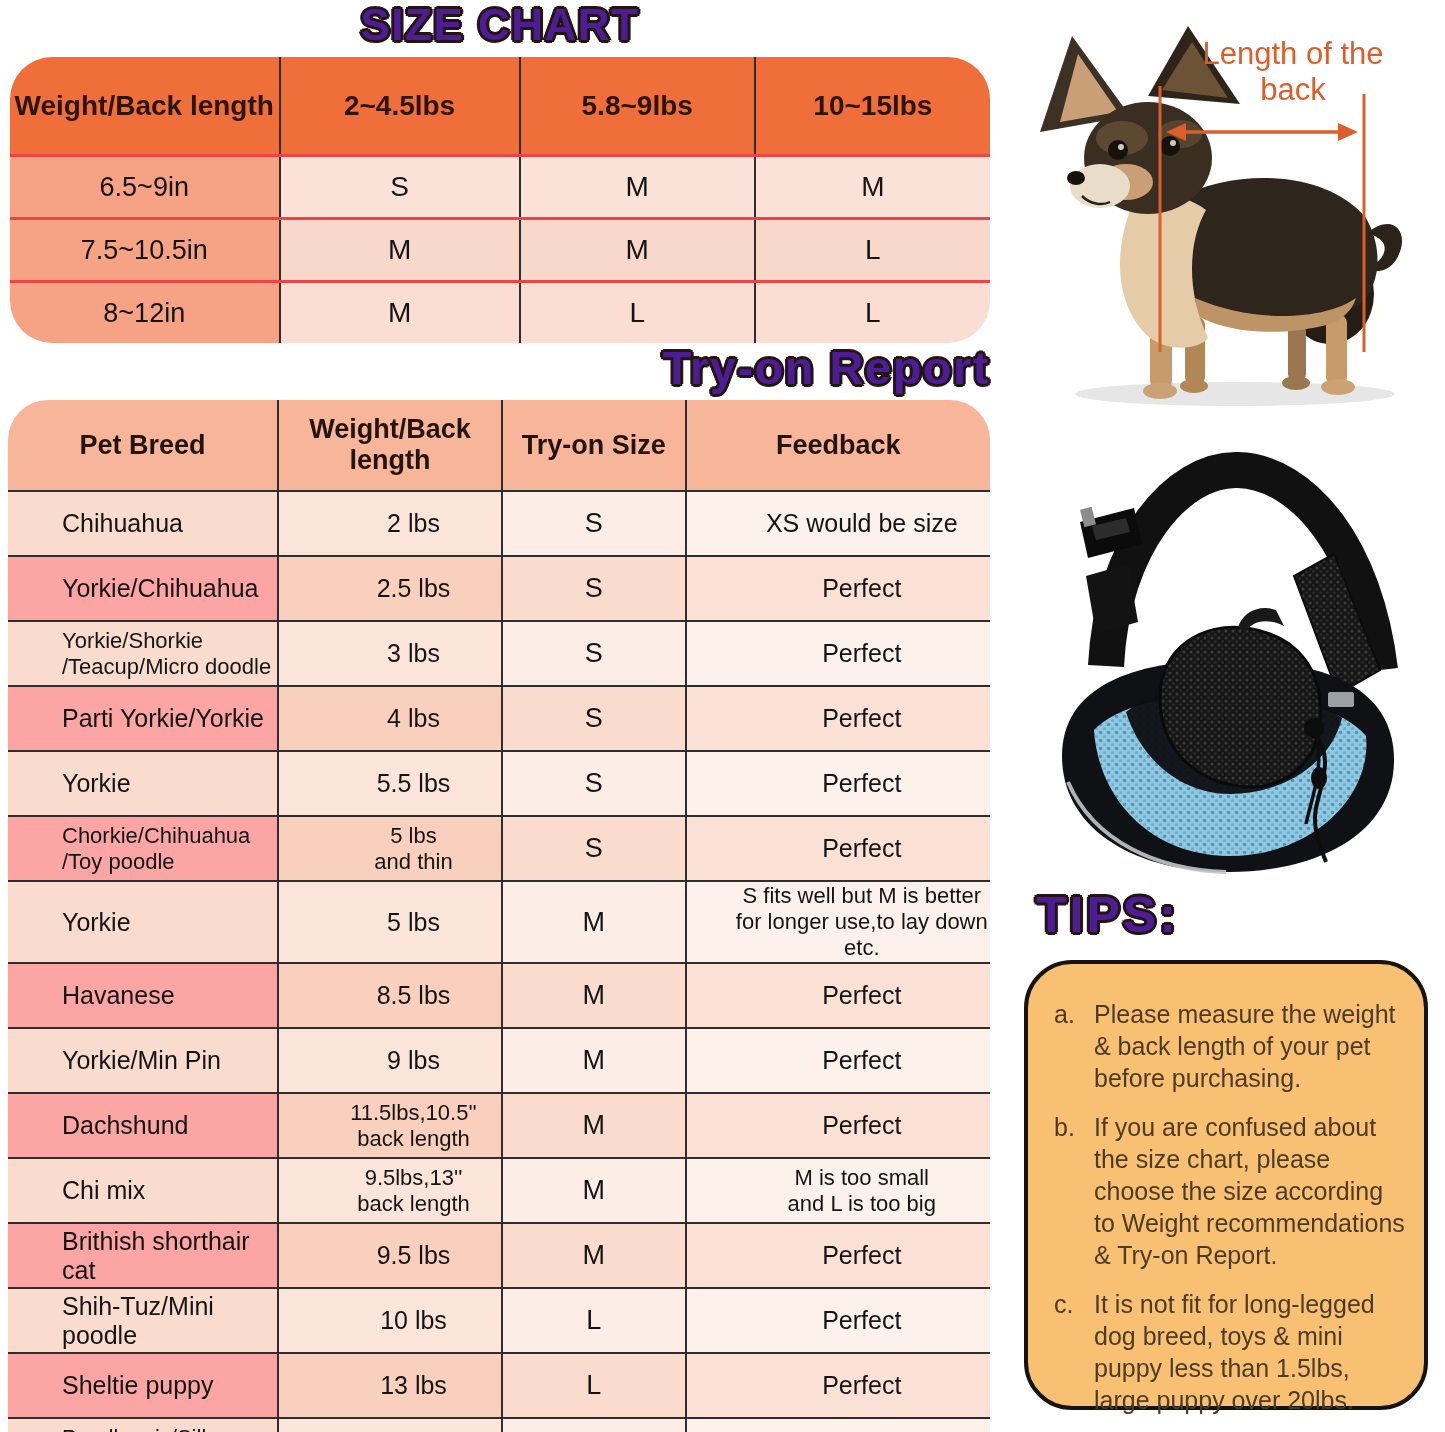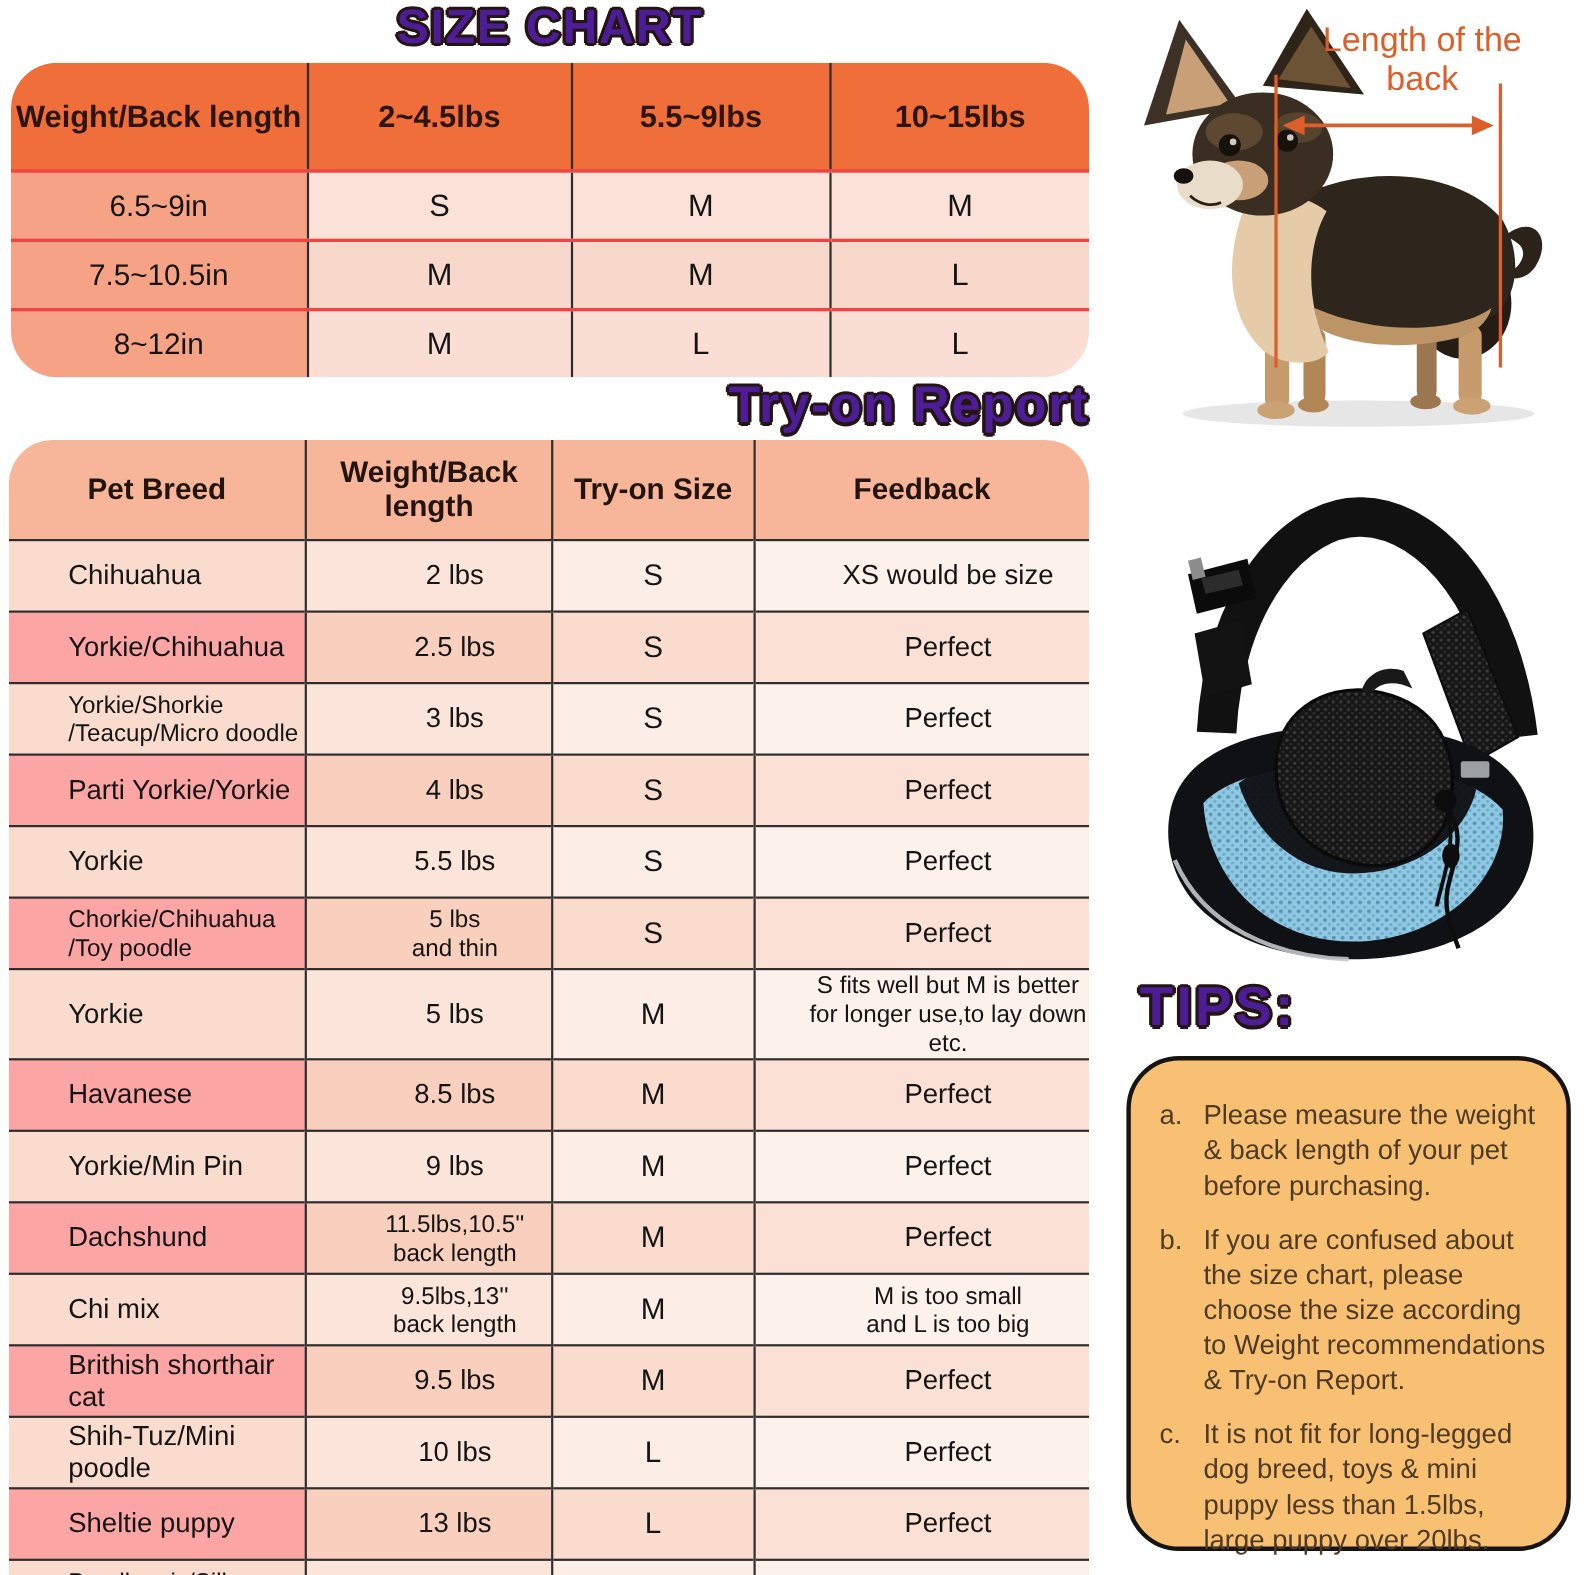--- a/index.html
+++ b/index.html
@@ -47,21 +47,21 @@
   .tryon-table tr.r-odd td:nth-child(3){background:#FCEDE6;}
   .tryon-table tr.r-odd td:nth-child(4){background:#FDF1EB;}
   .tryon-table tr.r-even td:nth-child(1){background:#fca5a5;}
   .tryon-table tr.r-even td:nth-child(2){background:#F9D0BD;}
   .tryon-table tr.r-even td:nth-child(3){background:#FADCCE;}
   .tryon-table tr.r-even td:nth-child(4){background:#FBE1D5;}
   .pre{white-space:pre-line;padding-left:48px;}
   .sm{font-size:22px !important;line-height:26px;}
 
   
-  .dog-fig{position:absolute;left:1030px;top:2px;width:392px;height:388px;}
+  .dog-fig{position:absolute;left:1030px;top:20px;width:392px;height:388px;}
   .dog-fig svg{position:absolute;left:0;top:0;}
   .dog-note{
     position:absolute;left:168px;top:16px;width:190px;text-align:center;
     color:#DC5F2B;font-size:31px;line-height:36px;
   }
   .sling-fig{position:absolute;left:1042px;top:426px;width:372px;height:452px;}
 
   
   .tips-box{
     position:absolute;left:1024px;top:960px;width:404px;height:450px;box-sizing:border-box;
@@ -82,21 +82,21 @@
       <colgroup>
         <col class="c1">
         <col class="c2">
         <col class="c3">
         <col class="c4">
       </colgroup>
       <tbody>
         <tr>
           <th>Weight/Back length</th>
           <th>2~4.5lbs</th>
-          <th>5.5~9lbs</th>
+          <th>5.8~9lbs</th>
           <th>10~15lbs</th>
         </tr>
         <tr>
           <td class="rowhead">6.5~9in</td>
           <td class="cell">S</td>
           <td class="cell">M</td>
           <td class="cell">M</td>
         </tr>
         <tr>
           <td class="rowhead">7.5~10.5in</td>

